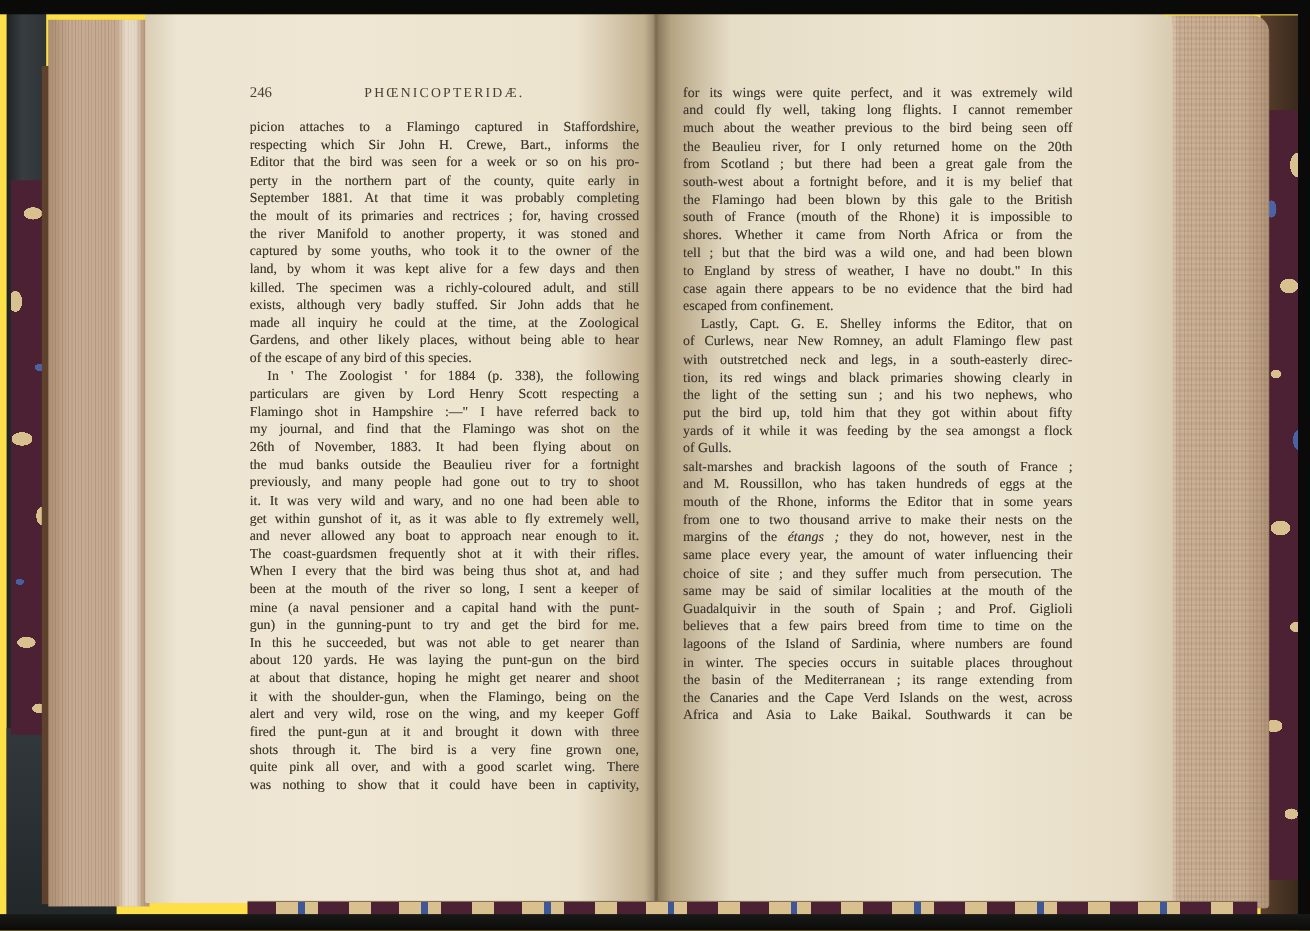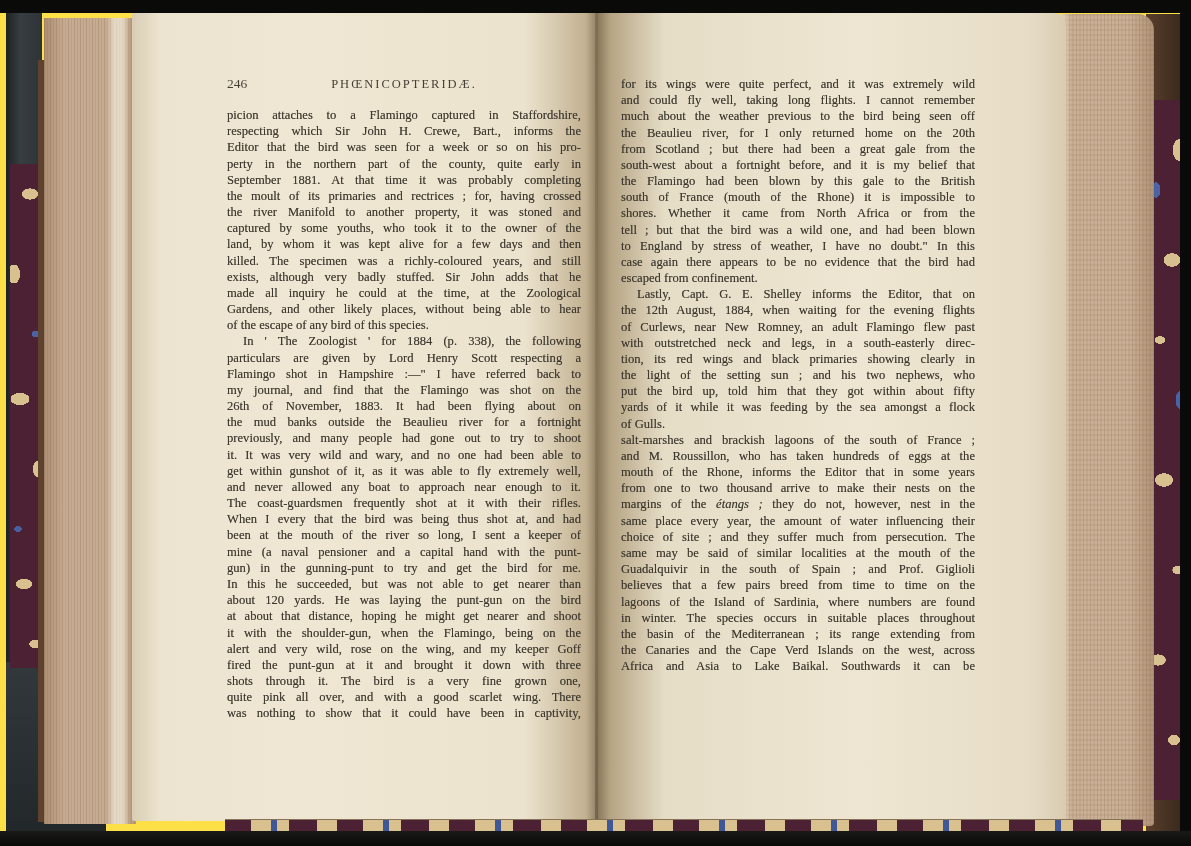--- a/index.html
+++ b/index.html
@@ -104,21 +104,21 @@
     <div class="body">
         <div class="line">picion attaches to a Flamingo captured in Staffordshire,</div>
         <div class="line">respecting which Sir John H. Crewe, Bart., informs the</div>
         <div class="line">Editor that the bird was seen for a week or so on his pro-</div>
         <div class="line">perty in the northern part of the county, quite early in</div>
         <div class="line">September 1881.  At that time it was probably completing</div>
         <div class="line">the moult of its primaries and rectrices ; for, having crossed</div>
         <div class="line">the river Manifold to another property, it was stoned and</div>
         <div class="line">captured by some youths, who took it to the owner of the</div>
         <div class="line">land, by whom it was kept alive for a few days and then</div>
-        <div class="line">killed.  The specimen was a richly-coloured years, and still</div>
+        <div class="line">killed.  The specimen was a richly-coloured adult, and still</div>
         <div class="line">exists, although very badly stuffed.  Sir John adds that he</div>
         <div class="line">made all inquiry he could at the time, at the Zoological</div>
         <div class="line">Gardens, and other likely places, without being able to hear</div>
         <div class="line end">of the escape of any bird of this species.</div>
         <div class="line ind">In ' The Zoologist ' for 1884 (p. 338), the following</div>
         <div class="line">particulars are given by Lord Henry Scott respecting a</div>
         <div class="line">Flamingo shot in Hampshire :—" I have referred back to</div>
         <div class="line">my journal, and find that the Flamingo was shot on the</div>
         <div class="line">26th of November, 1883.  It had been flying about on</div>
         <div class="line">the mud banks outside the Beaulieu river for a fortnight</div>
@@ -152,21 +152,20 @@
         <div class="line">from Scotland ; but there had been a great gale from the</div>
         <div class="line">south-west about a fortnight before, and it is my belief that</div>
         <div class="line">the Flamingo had been blown by this gale to the British</div>
         <div class="line">south of France (mouth of the Rhone) it is impossible to</div>
         <div class="line">shores.  Whether it came from North Africa or from the</div>
         <div class="line">tell ; but that the bird was a wild one, and had been blown</div>
         <div class="line">to England by stress of weather, I have no doubt."  In this</div>
         <div class="line">case again there appears to be no evidence that the bird had</div>
         <div class="line end">escaped from confinement.</div>
         <div class="line ind">Lastly, Capt. G. E. Shelley informs the Editor, that on</div>
-        <div class="line">the 12th August, 1884, when waiting for the evening flights</div>
         <div class="line">of Curlews, near New Romney, an adult Flamingo flew past</div>
         <div class="line">with outstretched neck and legs, in a south-easterly direc-</div>
         <div class="line">tion, its red wings and black primaries showing clearly in</div>
         <div class="line">the light of the setting sun ; and his two nephews, who</div>
         <div class="line">put the bird up, told him that they got within about fifty</div>
         <div class="line">yards of it while it was feeding by the sea amongst a flock</div>
         <div class="line end">of Gulls.</div>
         <div class="line">salt-marshes and brackish lagoons of the south of France ;</div>
         <div class="line">and M. Roussillon, who has taken hundreds of eggs at the</div>
         <div class="line">mouth of the Rhone, informs the Editor that in some years</div>

